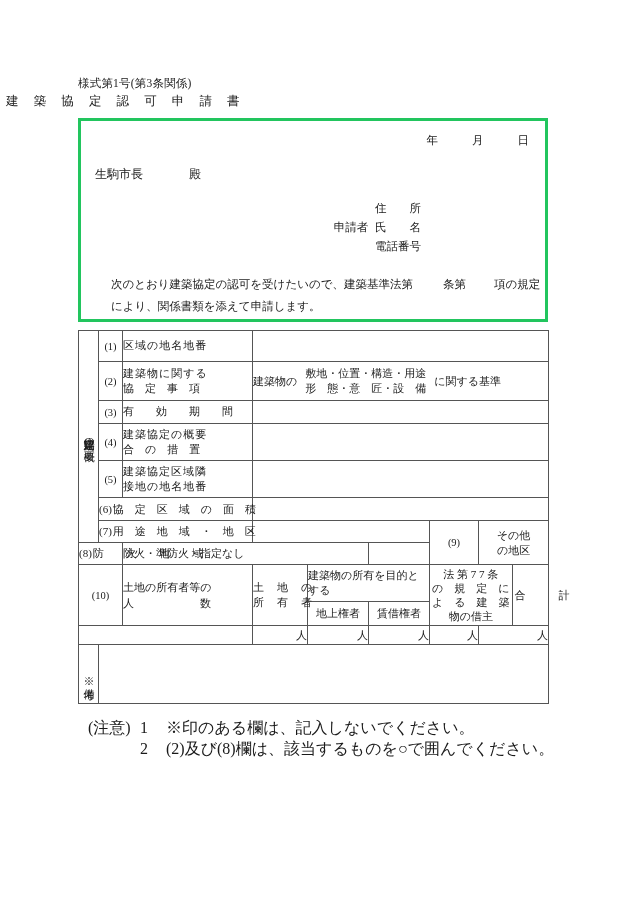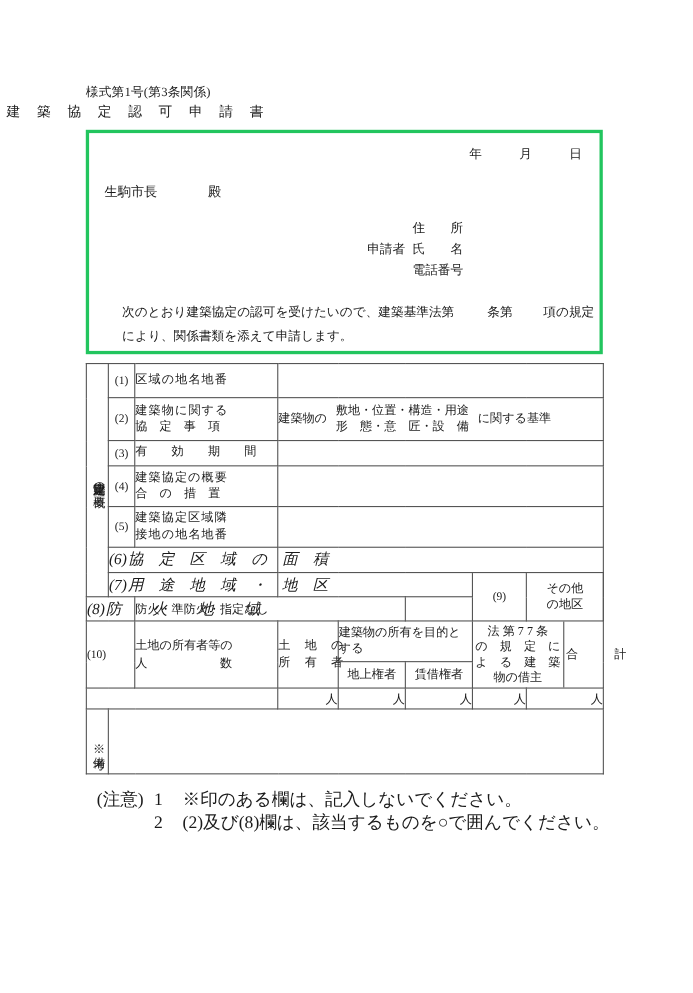--- a/index.html
+++ b/index.html
@@ -170,23 +170,22 @@
     display: inline-block;
     vertical-align: middle;
     text-align: center;
   }
   .r2 .stack .l { display: block; white-space: nowrap; }
   .r2 .post { display: inline-block; vertical-align: middle; margin-left: 8px; }
 
   
   .widelabel {
     padding: 3px 4px 3px 3px;
-    font-size: 14px;
-    white-space: nowrap;
-    font-style: italic;
+    font-size: 11px;
+    white-space: nowrap;
   }
   .widelabel .no { margin-right: 1px; }
 
   .bouka {
     padding: 3px 6px;
     font-size: 11px;
     white-space: nowrap;
   }
 
   .nine-num {
@@ -198,20 +197,21 @@
     font-size: 11px;
     text-align: center;
     line-height: 15px;
     padding: 2px 2px;
   }
   .nine-label .ln { display: block; white-space: nowrap; }
 
   
   .r10-num {
     width: 24px;
+    text-align: center;
     font-size: 10.5px;
     vertical-align: middle;
   }
   .r10-label {
     font-size: 11px;
     line-height: 16px;
     padding: 3px 6px 3px 2px;
   }
   .r10-label .ln { display: block; white-space: nowrap; }
   .hcell {

